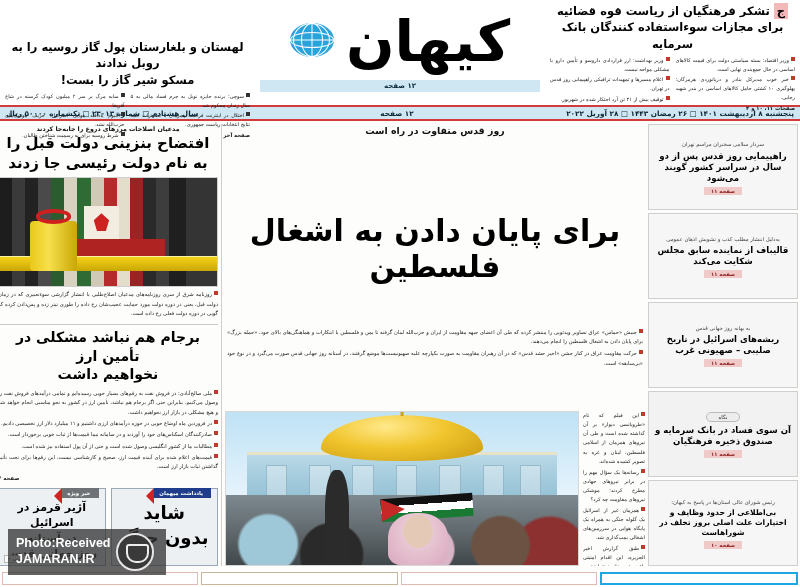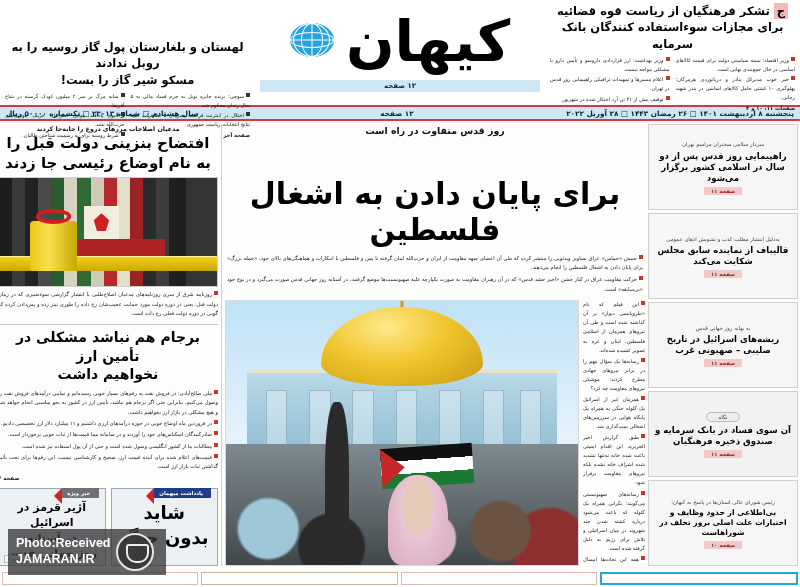--- a/index.html
+++ b/index.html
@@ -250,20 +250,21 @@
     display: inline-block;
   }
 
   
   .center {
     width: 420px;
     flex: none;
     display: flex;
     flex-direction: column;
     min-width: 0;
+    gap: 37px;
   }
   .lead-kicker {
     text-align: center;
     font-size: 9.4px;
     font-weight: bold;
     color: #111;
     letter-spacing: -0.2px;
     margin: 1px 0 3px 0;
   }
   .lead-headline {
@@ -688,21 +689,21 @@
     <div class="date-mid">۱۲ صفحه</div>
     <div class="date-left">سال هشتادم □ شماره ۲۳۰۱۳ □ تکشماره ۵۰۰۰۰ ریال</div>
   </div>
 
   <div class="body-grid">
 
     <div class="sidebar">
 
       <div class="side-card">
         <div class="side-kicker">سردار سلامی سخنران مراسم تهران</div>
-        <div class="side-title sm">راهپیمایی روز قدس پس از دو سال در اسلامی کشور برگزار می‌شود</div>
+        <div class="side-title sm">راهپیمایی روز قدس پس از دو سال در سراسر کشور گویند می‌شود</div>
         <div class="pgref">صفحه ۱۱</div>
       </div>
 
       <div class="side-card">
         <div class="side-kicker">به‌دلیل انتشار مطلب کذب و تشویش اذهان عمومی</div>
         <div class="side-title sm">قالیباف از نماینده سابق مجلس شکایت می‌کند</div>
         <div class="pgref">صفحه ۱۱</div>
       </div>
 
       <div class="side-card">
@@ -763,21 +764,21 @@
           <div class="flag-pal"></div>
           <div class="hijab"></div>
         </div>
       </div>
     </div>
 
     <div class="leftcol">
       <div class="l-kicker">مدعیان اصلاحات مرزهای دروغ را جابه‌جا کردند</div>
       <div class="l-headline">
         <span>افتضاح بنزینی دولت قبل را</span><br>
-        <span>به نام اوضاع رئیسی جا زدند</span>
+        <span>به نام دولت رئیسی جا زدند</span>
       </div>
 
       <div class="photo-oil">
         <div class="oil-red-band"></div>
         <div class="oil-flag"></div>
         <div class="pipe"></div>
         <div class="valve-body"></div>
         <div class="valve-wheel"></div>
       </div>
 

